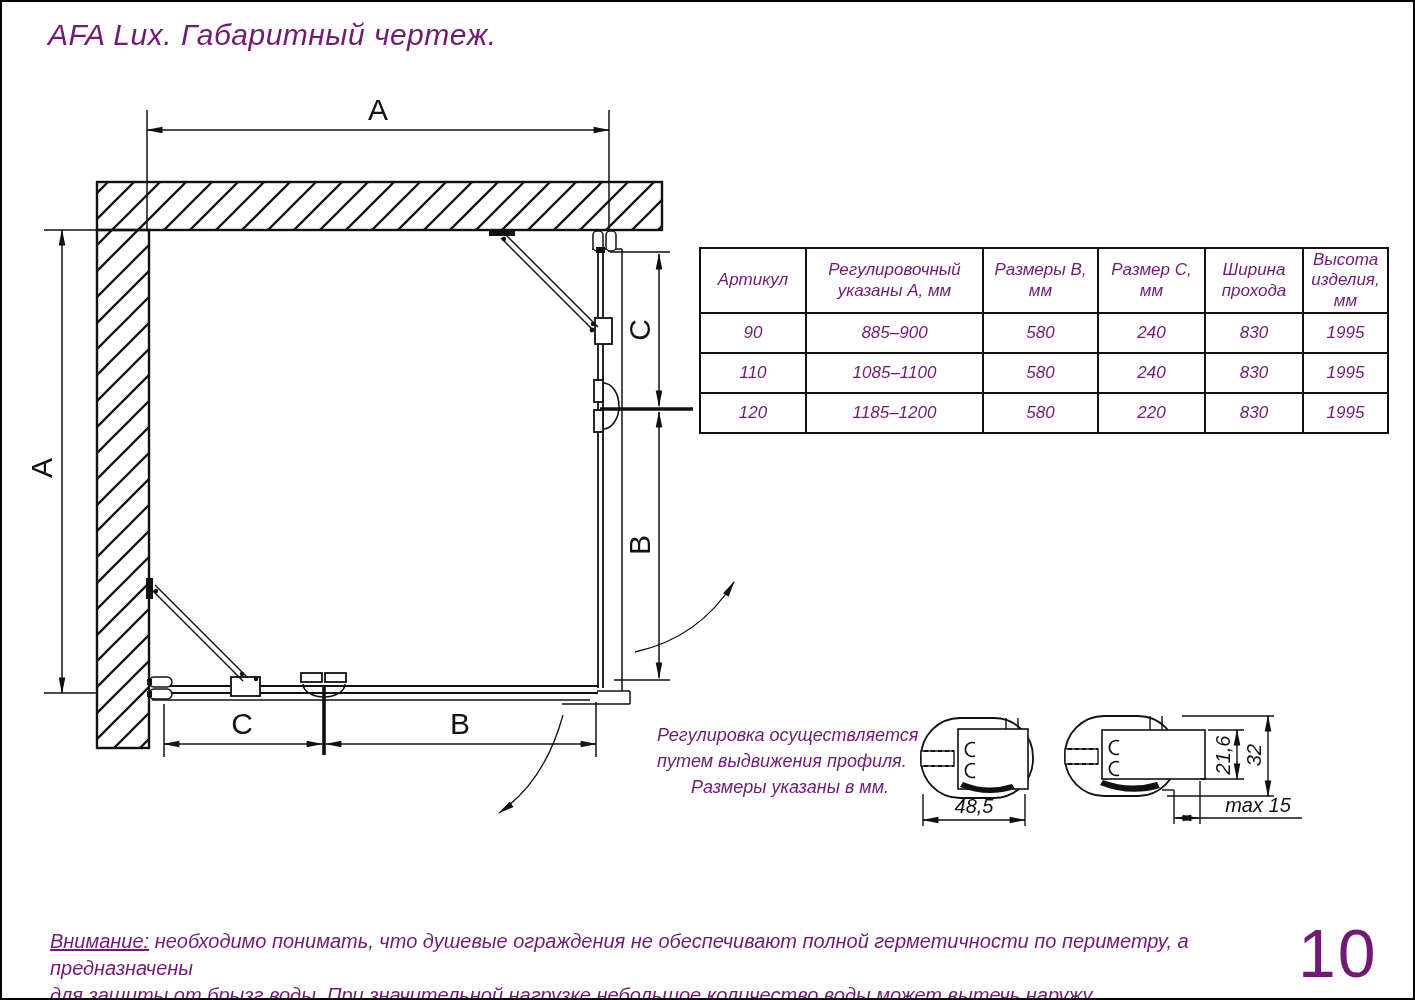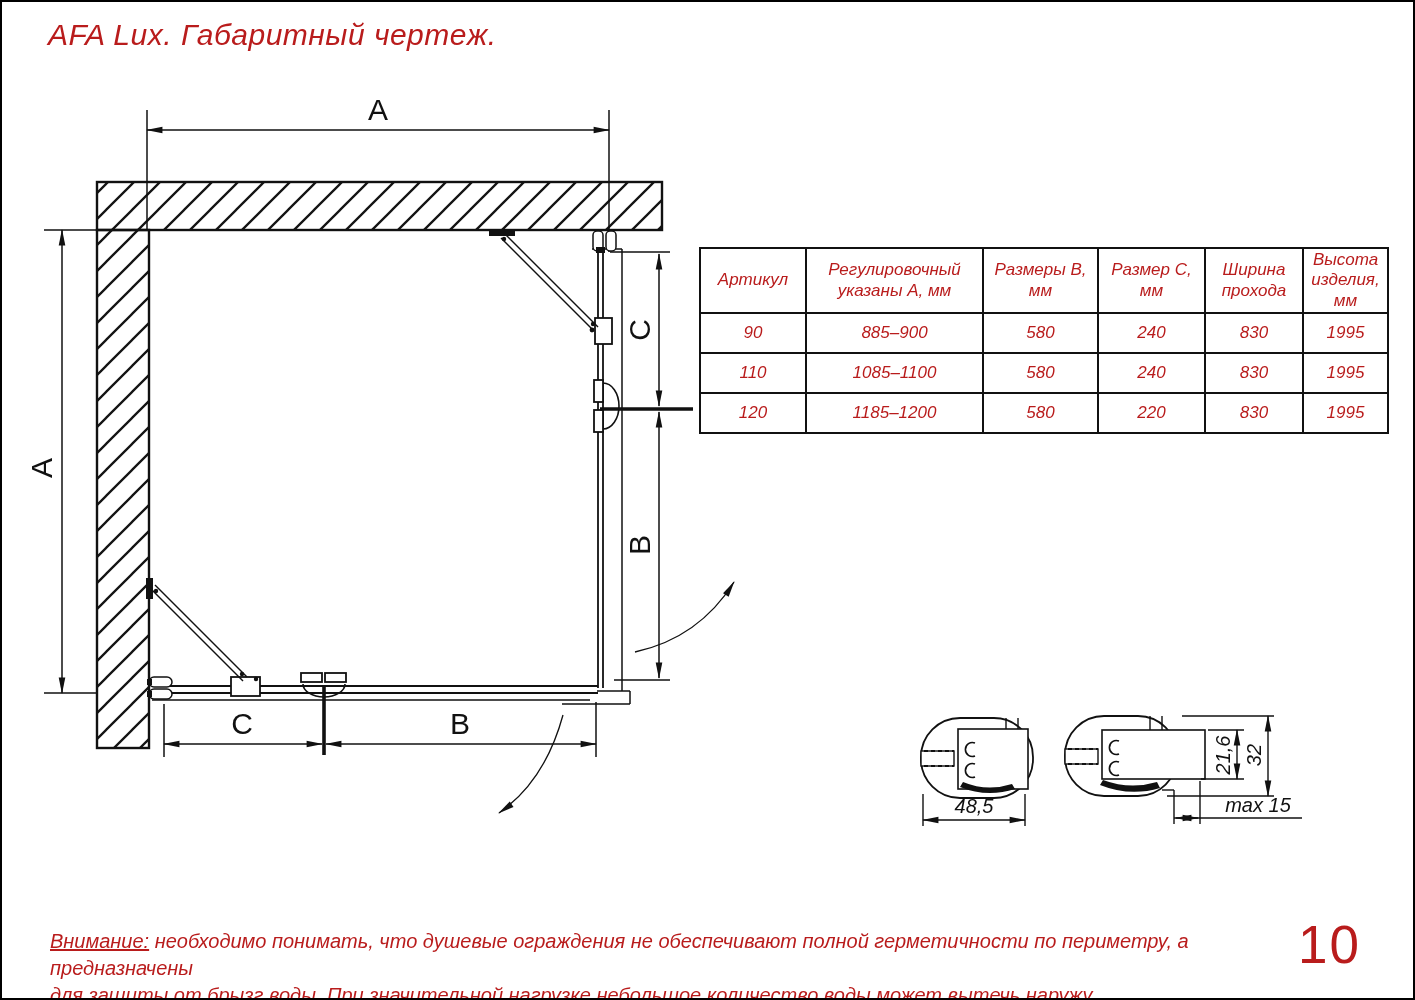--- a/index.html
+++ b/index.html
@@ -1,19 +1,19 @@
 <!DOCTYPE html>
 <html><head>
 <meta charset="utf-8">
 <style>
   html,body{margin:0;padding:0;background:#e8e8e8;}
   .page{
     position:relative;width:1415px;height:1000px;background:#ffffff;
     box-sizing:border-box;border:2px solid #000;overflow:hidden;
-    font-family:"Liberation Sans", sans-serif;color:#b91c1c;
+    font-family:"Liberation Sans", sans-serif;color:#701a75;
   }
   .title{
     position:absolute;left:46px;top:16px;font-size:30px;font-style:italic;
     font-weight:500;letter-spacing:.5px;white-space:nowrap;
   }
   svg.draw{position:absolute;left:0;top:0;}
   
   table.size{
     position:absolute;left:697px;top:245px;border-collapse:collapse;
     table-layout:fixed;width:688px;font-style:italic;
@@ -28,21 +28,21 @@
   .adj-note{
     position:absolute;left:655px;top:720px;width:232px;text-align:right;
     font-size:18px;font-style:italic;line-height:26px;white-space:nowrap;
   }
   .warning{
     position:absolute;left:48px;top:926px;width:1250px;
     font-size:20px;font-style:italic;line-height:27px;
   }
   .warning .u{text-decoration:underline;}
   .page-num{
-    position:absolute;left:1296px;top:912px;font-size:53px;font-weight:400;
+    position:absolute;left:1296px;top:912px;font-size:68px;font-weight:400;
     letter-spacing:2px;
   }
   text{font-family:"Liberation Sans", sans-serif;fill:#111;}
   .dimlbl{font-size:30px;}
   .profdim{font-size:20px;font-style:italic;}
 </style>
 </head>
 <body>
 
 <div class="page">
@@ -257,20 +257,25 @@
         <td>120</td>
         <td>1185–1200</td>
         <td>580</td>
         <td>220</td>
         <td>830</td>
         <td>1995</td>
       </tr>
     </tbody>
   </table>
 
+  <div class="adj-note">
+    <div>Регулировка осуществляется</div>
+    <div>путем выдвижения профиля.</div>
+    <div>Размеры указаны в мм.</div>
+  </div>
 
   <div class="warning">
     <div>
       <span class="u">Внимание:</span><span> необходимо понимать, что душевые ограждения не обеспечивают полной герметичности по периметру, а предназначены</span>
     </div>
     <div>для защиты от брызг воды. При значительной нагрузке небольшое количество воды может вытечь наружу.</div>
   </div>
 
   <div class="page-num">10</div>
 

